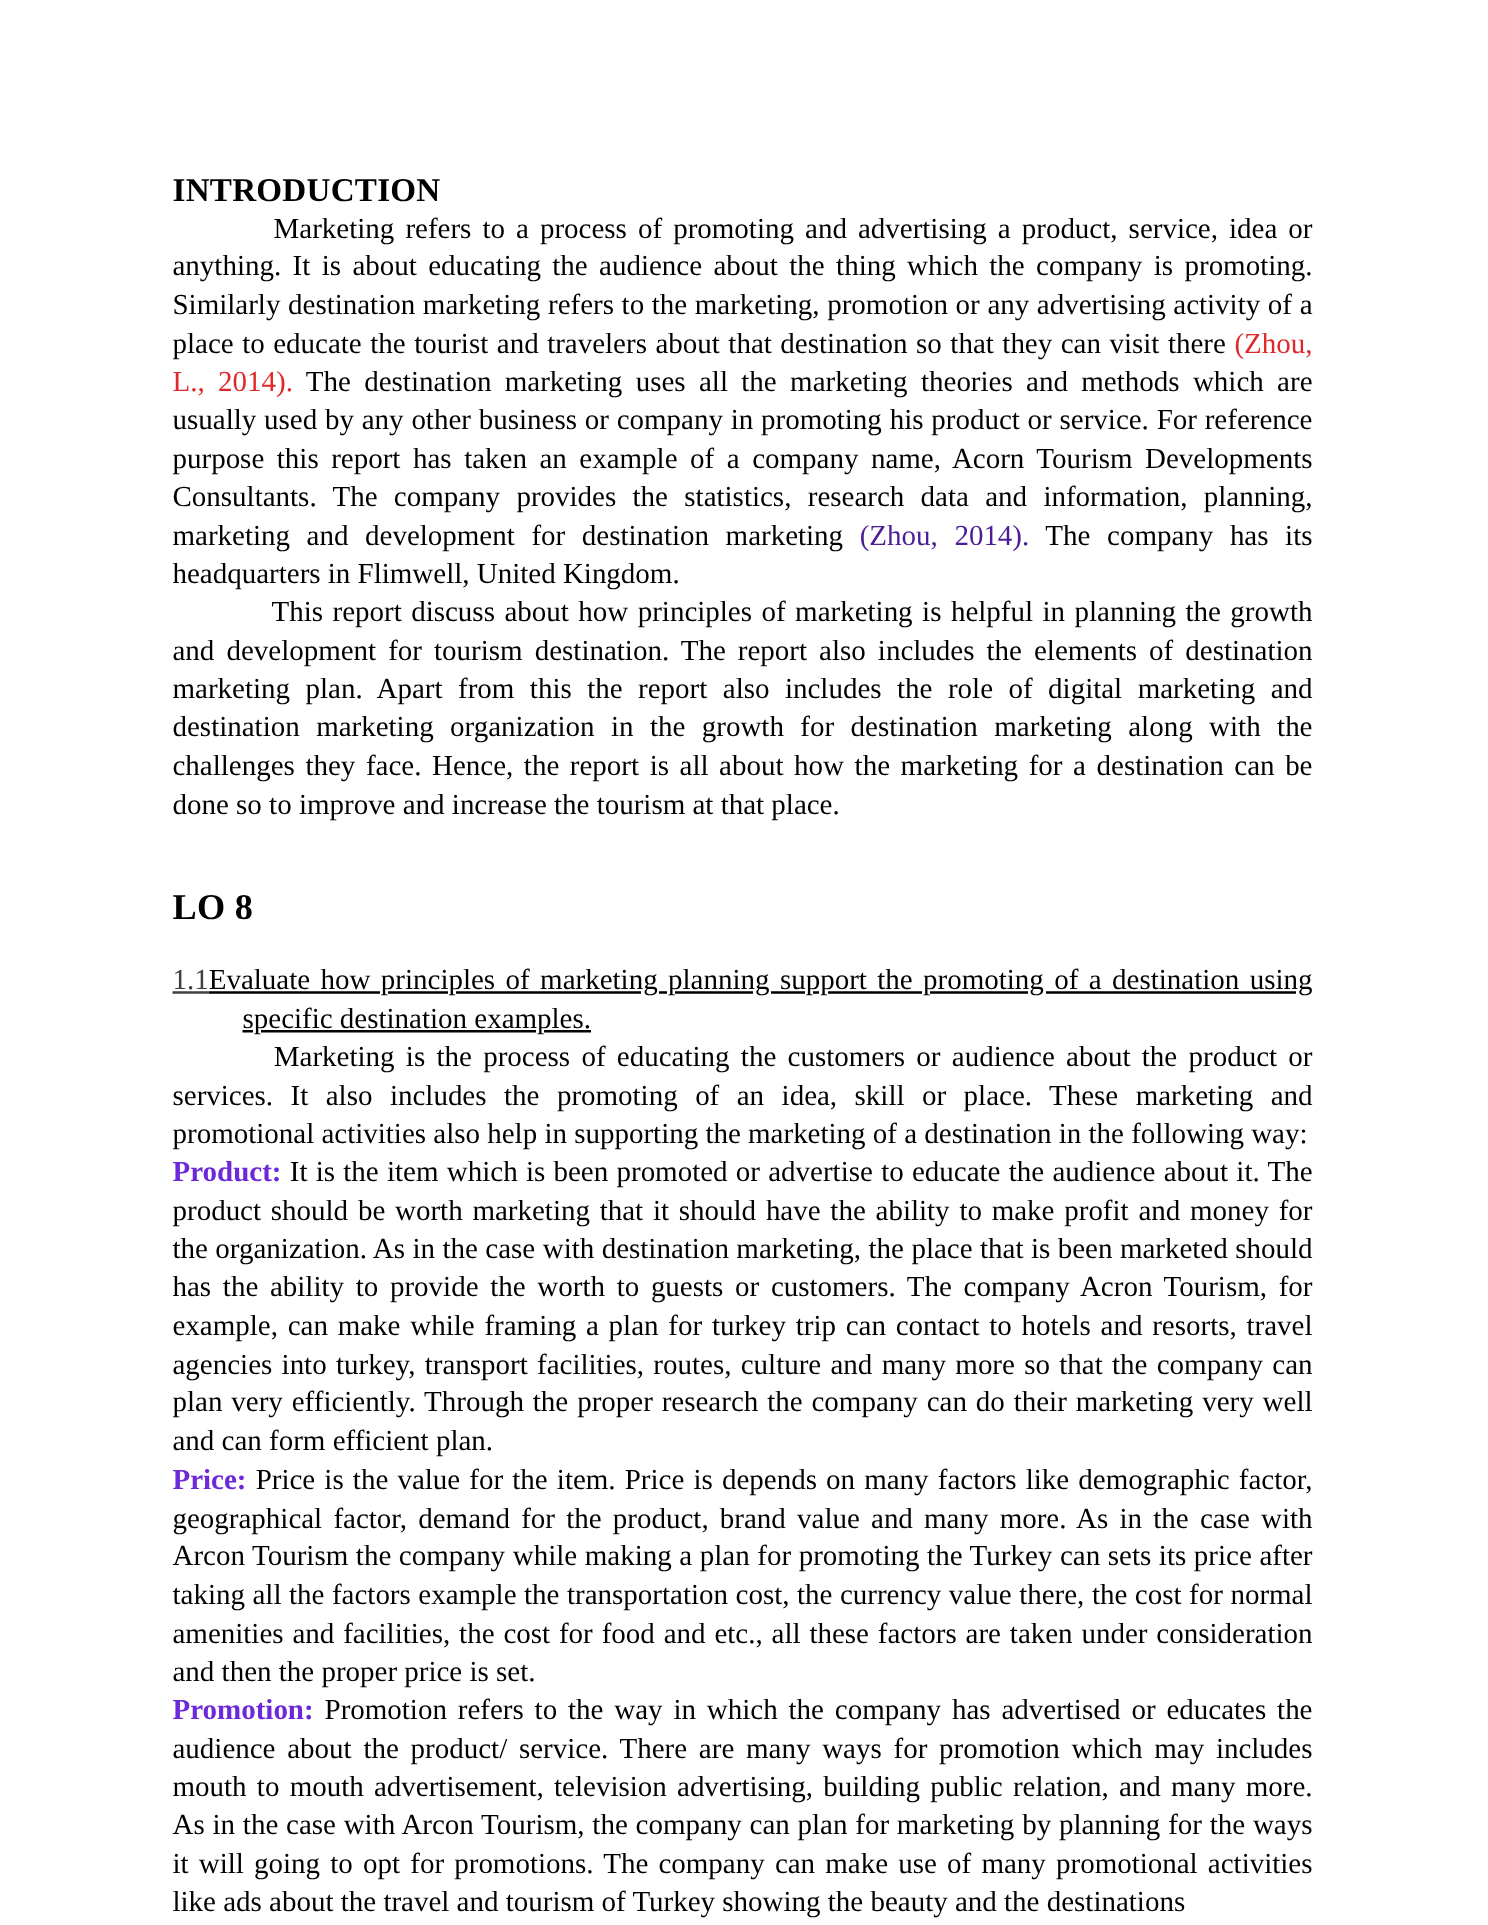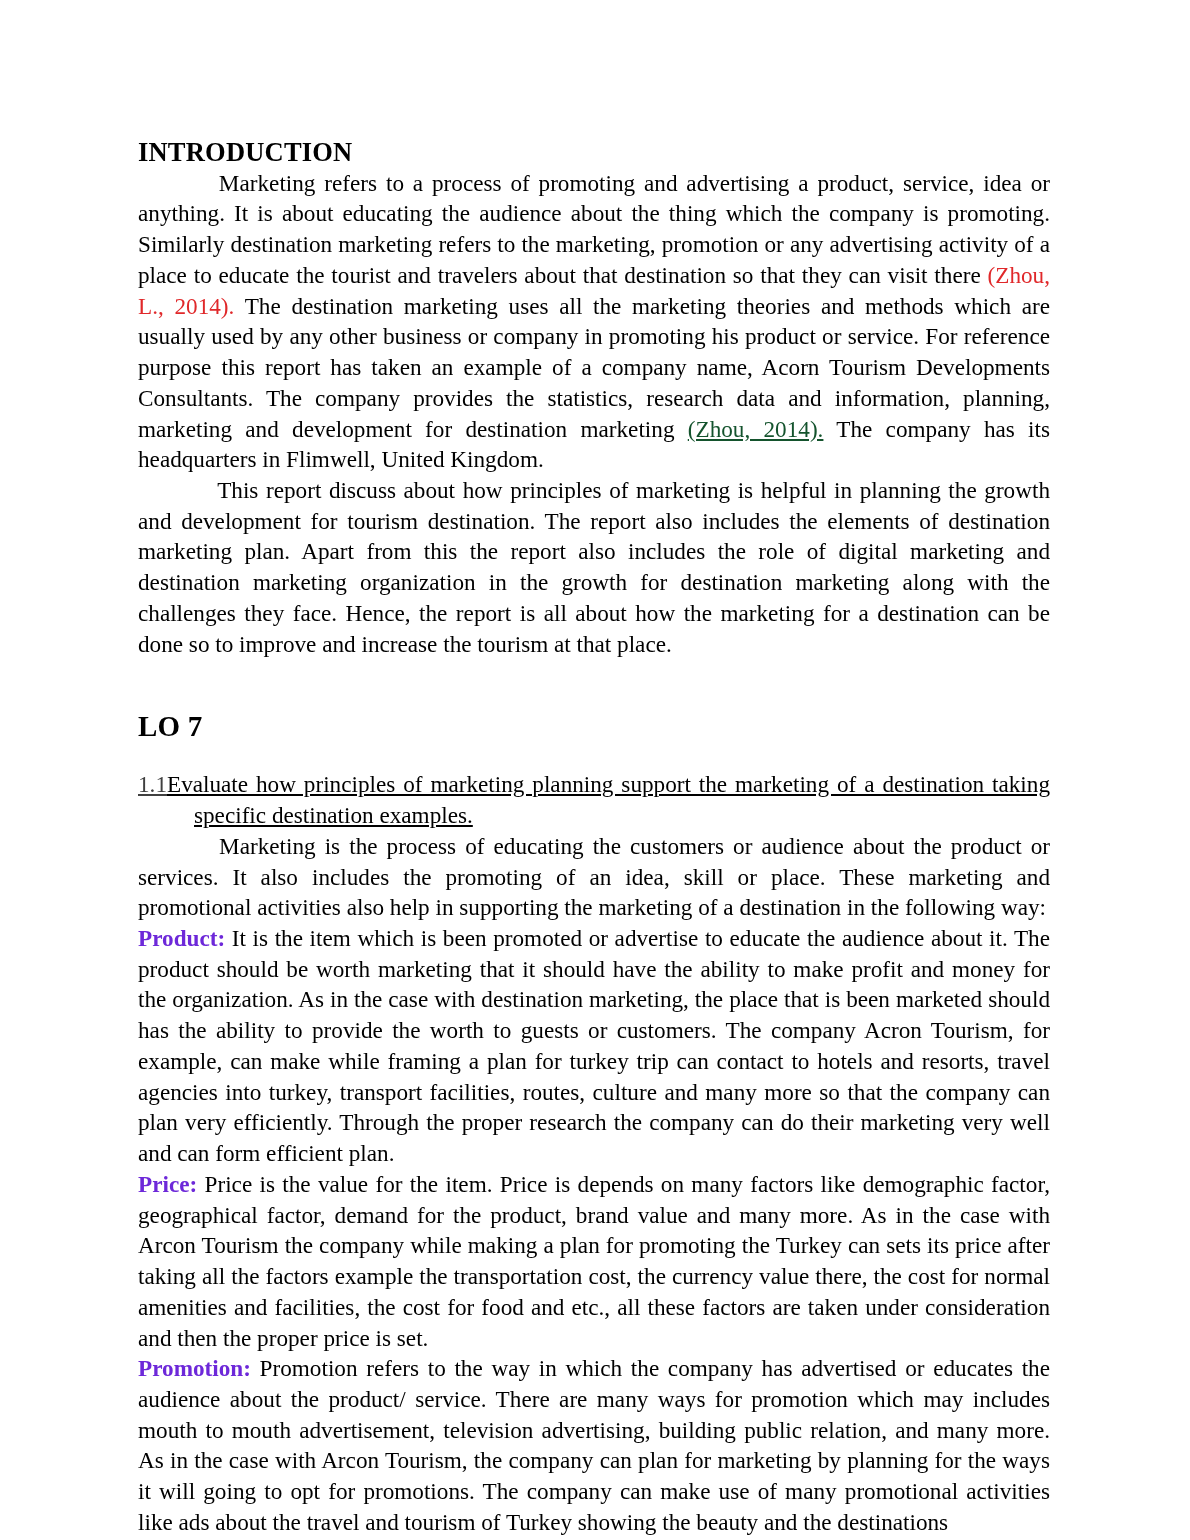--- a/index.html
+++ b/index.html
@@ -50,22 +50,21 @@
     content: "";
     display: inline-block;
     width: 72px;
   }
   .spacer-sm { height: 26px; }
   .spacer-xl { height: 52px; }
   .cite-red {
     color: #e0282a;
   }
   .cite-gray {
-    color: #14532d;
-    text-decoration: underline;
+    color: #4c1d95;
   }
   .label-blue {
     color: #6d28d9;
     font-weight: bold;
   }
   .sub-heading {
     font-size: 23.2px;
     line-height: 1.325;
     text-align: justify;
     margin: 0;
@@ -93,25 +92,25 @@
     <p class="body indent">
       <span>Marketing refers to a process of promoting and advertising a product, service, idea or anything. It is about educating the audience about the thing which the company is promoting. Similarly destination marketing refers to the marketing, promotion or any advertising activity of a place to educate the tourist and travelers about that destination so that they can visit there </span><span class="cite-red">(Zhou, L., 2014).</span><span> The destination marketing uses all the marketing theories and methods which are usually used by any other business or company in promoting his product or service. For reference purpose this report has taken an example of a company name, Acorn Tourism Developments Consultants. The company provides the statistics, research data and information, planning, marketing and development for destination marketing </span><span class="cite-gray">(Zhou, 2014).</span><span> The company has its headquarters in Flimwell, United Kingdom.</span>
     </p>
 
     <p class="body indent">
       <span>This report discuss about how principles of marketing is helpful in planning the growth and development for tourism destination. The report also includes the elements of destination marketing plan. Apart from this the report also includes the role of digital marketing and destination marketing organization in the growth for destination marketing along with the challenges they face. Hence, the report is all about how the marketing for a destination can be done so to improve and increase the tourism at that place.</span>
     </p>
 
     <div class="spacer-xl"></div>
 
-    <h1 class="lo-title">LO 7</h1>
+    <h1 class="lo-title">LO 8</h1>
 
     <div class="spacer-sm"></div>
 
-    <p class="sub-heading"><span class="num">1.1</span><span class="txt">Evaluate how principles of marketing planning support the marketing of a destination taking specific destination examples.</span></p>
+    <p class="sub-heading"><span class="num">1.1</span><span class="txt">Evaluate how principles of marketing planning support the promoting of a destination using specific destination examples.</span></p>
 
     <p class="body indent">
       <span>Marketing is the process of educating the customers or audience about the product or services. It also includes the promoting of an idea, skill or place. These marketing and promotional activities also help in supporting the marketing of a destination in the following way:</span>
     </p>
 
     <p class="body"><span class="label-blue">Product:</span><span> It is the item which is been promoted or advertise to educate the audience about it. The product should be worth marketing that it should have the ability to make profit and money for the organization. As in the case with destination marketing, the place that is been marketed should has the ability to provide the worth to guests or customers. The company Acron Tourism, for example, can make while framing a plan for turkey trip can contact to hotels and resorts, travel agencies into turkey, transport facilities, routes, culture and many more so that the company can plan very efficiently. Through the proper research the company can do their marketing very well and can form efficient plan.</span></p>
 
     <p class="body"><span class="label-blue">Price:</span><span> Price is the value for the item. Price is depends on many factors like demographic factor, geographical factor, demand for the product, brand value and many more. As in the case with Arcon Tourism the company while making a plan for promoting the Turkey can sets its price after taking all the factors example the transportation cost, the currency value there, the cost for normal amenities and facilities, the cost for food and etc., all these factors are taken under consideration and then the proper price is set.</span></p>
 
     <p class="body"><span class="label-blue">Promotion:</span><span> Promotion refers to the way in which the company has advertised or educates the audience about the product/ service. There are many ways for promotion which may includes mouth to mouth advertisement, television advertising, building public relation, and many more. As in the case with Arcon Tourism, the company can plan for marketing by planning for the ways it will going to opt for promotions. The company can make use of many promotional activities like ads about the travel and tourism of Turkey showing the beauty and the destinations</span></p>

